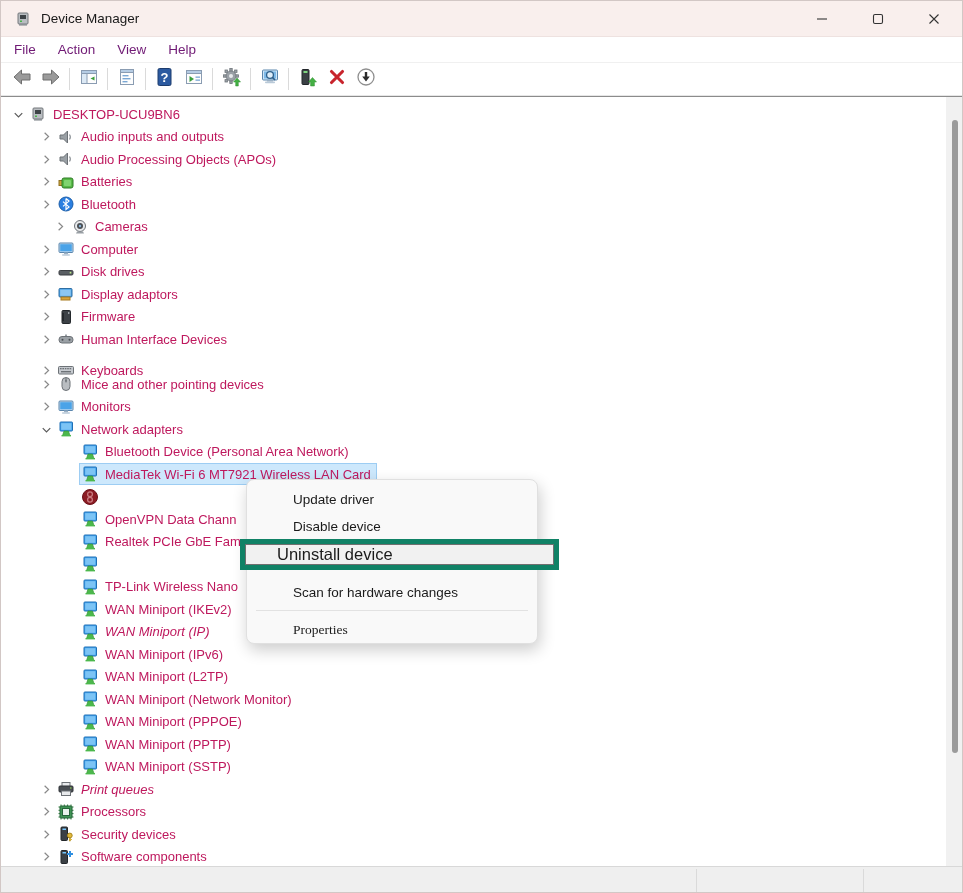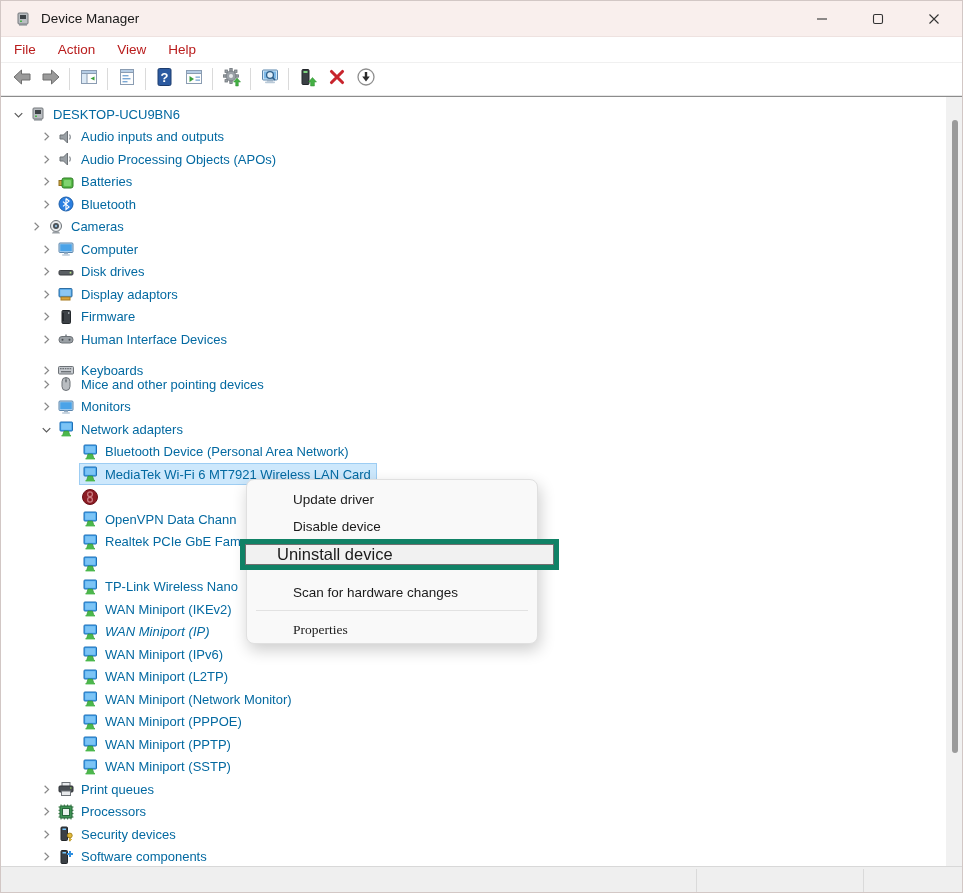--- a/index.html
+++ b/index.html
@@ -8,31 +8,31 @@
 
   
   .titlebar{height:36px;background:#f9efed;display:flex;align-items:center;padding-left:13px;border-bottom:1px solid #eee2e0;box-sizing:border-box;}
   .tb-icon{width:18px;height:18px;margin-right:9px;display:flex;}
   .tb-title{font-size:13.5px;color:#191919;}
   .controls{position:absolute;top:0;right:0;height:36px;display:flex;}
   .ctrl{width:56px;height:36px;display:flex;align-items:center;justify-content:center;cursor:default;}
 
   
   .menubar{height:26px;background:#ffffff;display:flex;align-items:center;padding-left:2px;border-bottom:1px solid #f0f0f0;box-sizing:border-box;}
-  .menubar .mitem{font-size:13.5px;color:#b91c1c;padding:3px 11px;border-radius:3px;}
+  .menubar .mitem{font-size:13.5px;color:#701a75;padding:3px 11px;border-radius:3px;}
 
   
   .toolbar{height:33px;background:#ffffff;display:flex;align-items:center;padding-left:6px;border-bottom:1px solid #e6e6e6;box-sizing:border-box;}
   .tbtn{width:29px;height:27px;display:flex;align-items:center;justify-content:center;border-radius:3px;}
   .tbtn svg{width:20px;height:20px;}
   .tsep{width:1px;height:22px;background:#dadada;margin:0 4px;}
 
   
   .content{position:relative;height:769px;background:#fff;border-top:1px solid #8c8c8c;box-sizing:content-box;overflow:hidden;}
-  .trow{position:absolute;left:0;height:22.5px;display:flex;align-items:center;font-size:13px;color:#0369a1;white-space:nowrap;}
+  .trow{position:absolute;left:0;height:22.5px;display:flex;align-items:center;font-size:13px;color:#be185d;white-space:nowrap;}
   .chev{width:22px;height:16px;display:flex;align-items:center;justify-content:center;flex:0 0 22px;}
   .chev svg{width:15px;height:15px;}
   .ticon{width:18px;height:18px;margin-right:6px;display:flex;flex:0 0 18px;}
   .ticon svg{width:18px;height:18px;}
   .selwrap{display:flex;align-items:center;background:#cde8fc;border:1px solid #9dcdf3;padding:1px 5px 1px 1px;margin-left:-2px;}
   .selwrap .ticon{margin-right:6px;}
 
   
   .scrollbar{position:absolute;top:0;right:0;width:16px;height:769px;background:#f1f1f1;}
   .thumb{position:absolute;left:6px;top:23px;width:6px;height:633px;background:#9b9b9b;border-radius:3px;}
@@ -254,21 +254,21 @@
             </svg>
           </span>
           <span class="ticon">
             <svg viewBox="0 0 18 18">
               <rect x="2" y="2" width="14" height="14" rx="7" fill="#2b7fe0" stroke="#1b5eaa"></rect>
               <path d="M9 3.5 L9 14.5 L12 11.9 L6 6.6 M9 3.5 L12 6.1 L6 11.4" stroke="#fff" stroke-width="1.2" fill="none"></path>
             </svg>
           </span>
           <span>Bluetooth</span>
         </div>
-        <div class="trow" style="top: 118.5px; padding-left: 24px; justify-content: space-between;">
+        <div class="trow" style="top: 118.5px; padding-left: 48px; justify-content: space-between;">
           <span class="chev">
             <svg viewBox="0 0 16 16">
               <path d="M6 4 L10.2 8 L6 12" stroke="#8a8a8a" stroke-width="1.3" fill="none"></path>
             </svg>
           </span>
           <span class="ticon">
             <svg viewBox="0 0 18 18">
               <circle cx="9" cy="8" r="5.5" fill="#e8eaec" stroke="#6d7277"></circle>
               <circle cx="9" cy="8" r="3" fill="#4a4f54"></circle>
               <circle cx="9" cy="8" r="1.2" fill="#8ab4d8"></circle>
@@ -595,21 +595,21 @@
           <span class="ticon">
             <svg viewBox="0 0 18 18">
               <rect x="3" y="2" width="12.5" height="9" rx="0.8" fill="#42a5f0" stroke="#1f6fb4"></rect>
               <rect x="4.2" y="3.2" width="10.1" height="6.6" fill="#7cc4f5"></rect>
               <path d="M7 11 L11.5 11 L13 15.5 L5.5 15.5 Z" fill="#4cb84c" stroke="#2f8f2f" stroke-width="0.6"></path>
               <rect x="4.5" y="15" width="9.5" height="1.4" fill="#4cb84c"></rect>
             </svg>
           </span>
           <span>WAN Miniport (SSTP)</span>
         </div>
-        <div class="trow" style="top: 681px; padding-left: 34px;">
+        <div class="trow" style="top: 681px; padding-left: 34px; font-style: italic;">
           <span class="chev">
             <svg viewBox="0 0 16 16">
               <path d="M6 4 L10.2 8 L6 12" stroke="#8a8a8a" stroke-width="1.3" fill="none"></path>
             </svg>
           </span>
           <span class="ticon">
             <svg viewBox="0 0 18 18">
               <rect x="5" y="2.5" width="8" height="4" fill="#e8eaec" stroke="#6d7277"></rect>
               <rect x="2" y="6" width="14" height="6" rx="1" fill="#4a4f54" stroke="#2e3236"></rect>
               <rect x="4.5" y="11" width="9" height="4.5" fill="#e8eaec" stroke="#6d7277"></rect>

